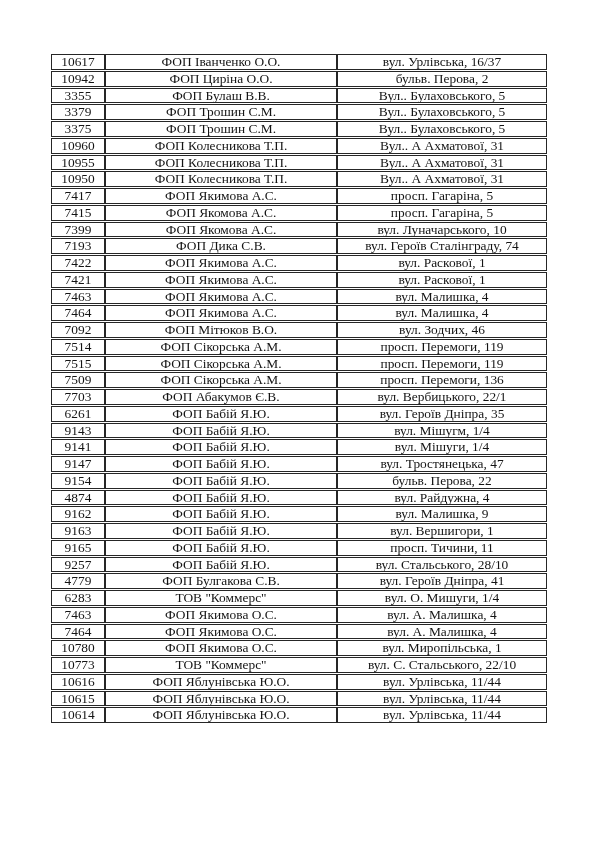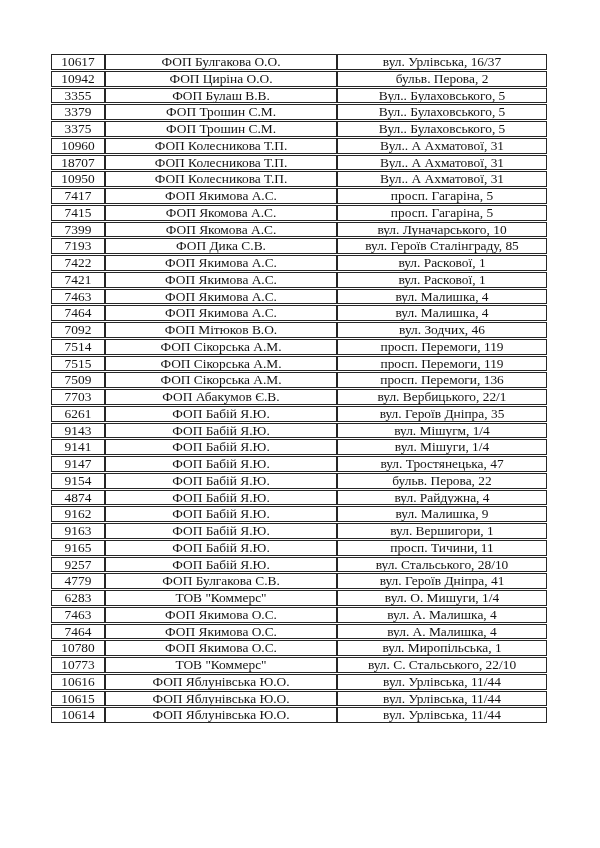--- a/index.html
+++ b/index.html
@@ -48,21 +48,21 @@
 <div class="page">
   <table class="registry">
     <colgroup>
       <col class="c-id">
       <col class="c-name">
       <col class="c-address">
     </colgroup>
     <tbody id="table-body">
         <tr>
           <td>10617</td>
-          <td>ФОП Булгакова О.О.</td>
+          <td>ФОП Іванченко О.О.</td>
           <td>вул. Урлівська, 16/37</td>
         </tr>
         <tr>
           <td>10942</td>
           <td>ФОП Циріна О.О.</td>
           <td>бульв. Перова, 2</td>
         </tr>
         <tr>
           <td>3355</td>
           <td>ФОП Булаш В.В.</td>
@@ -77,21 +77,21 @@
           <td>3375</td>
           <td>ФОП Трошин С.М.</td>
           <td>Вул.. Булаховського, 5</td>
         </tr>
         <tr>
           <td>10960</td>
           <td>ФОП Колесникова Т.П.</td>
           <td>Вул.. А Ахматової, 31</td>
         </tr>
         <tr>
-          <td>18707</td>
+          <td>10955</td>
           <td>ФОП Колесникова Т.П.</td>
           <td>Вул.. А Ахматової, 31</td>
         </tr>
         <tr>
           <td>10950</td>
           <td>ФОП Колесникова Т.П.</td>
           <td>Вул.. А Ахматової, 31</td>
         </tr>
         <tr>
           <td>7417</td>
@@ -104,21 +104,21 @@
           <td>просп. Гагаріна, 5</td>
         </tr>
         <tr>
           <td>7399</td>
           <td>ФОП Якомова А.С.</td>
           <td>вул. Луначарського, 10</td>
         </tr>
         <tr>
           <td>7193</td>
           <td>ФОП Дика С.В.</td>
-          <td>вул. Героїв Сталінграду, 85</td>
+          <td>вул. Героїв Сталінграду, 74</td>
         </tr>
         <tr>
           <td>7422</td>
           <td>ФОП Якимова А.С.</td>
           <td>вул. Раскової, 1</td>
         </tr>
         <tr>
           <td>7421</td>
           <td>ФОП Якимова А.С.</td>
           <td>вул. Раскової, 1</td>

